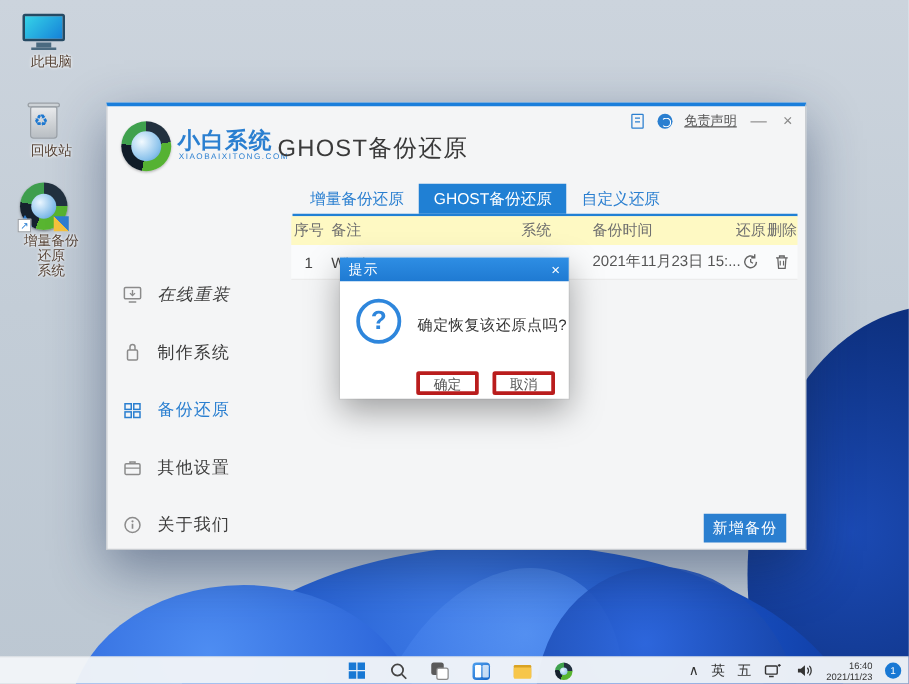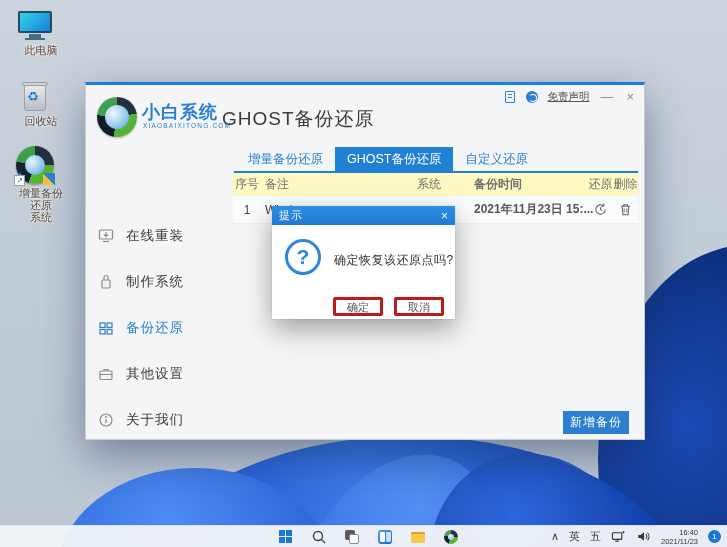--- a/index.html
+++ b/index.html
@@ -87,21 +87,21 @@
   .tab.active { background:#2080d4; color:#fff; }
   .tab-underline { position:absolute; left:148px; top:86px; width:404px; height:2px; background:#2080d4; }
 
   .table { position:absolute; left:147px; top:88px; width:405px; font-size:12px; }
   .t-row { display:flex; align-items:center; }
   .t-head { background:#fef9c3; height:23px; color:#6f6f6f; }
   .t-data { background:#fafbfc; height:28px; color:#444; border-bottom:1px solid #ececec; }
   .c-no { width:28px; text-align:center; }
   .c-remark { width:125px; padding-left:4px; white-space:nowrap; overflow:hidden; }
   .c-sys { width:86px; text-align:center; }
-  .c-time { width:116px; text-align:left; padding-left:2px; white-space:nowrap;font-weight:bold; }
+  .c-time { width:116px; text-align:left; padding-left:2px; white-space:nowrap; }
   .c-act { width:25px; text-align:center; }
   .t-data .c-time { color:#555; }
   .act-icon { width:15px; height:15px; display:inline-block; vertical-align:middle; cursor:pointer; }
 
   .add-backup-button { position:absolute; right:15px; top:326px; width:66px; height:23px;
     background:#2a7fd0; color:#fff; font-size:12px; border:none; cursor:pointer; letter-spacing:1px; }
 
   
   .dialog { position:absolute; left:272px; top:206px; width:183px; height:113px; background:#fff;
     box-shadow:0 10px 25px rgba(0,0,0,.35),0 0 0 1px rgba(0,0,0,.04); z-index:3; }
@@ -199,21 +199,21 @@
       </div>
     <div class="tb-icon">
         <div class="service-glyph"></div>
       </div>
     <span class="disclaimer-link">免责声明</span>
     <span class="win-min">—</span>
     <span class="win-close">×</span>
   </div>
 
   <div class="sidebar">
-    <div class="side-item" style="top:78px;">
+    <div class="side-item" style="top:78px;font-style:italic;">
       <svg class="side-icon" viewBox="0 0 16 16">
         <rect x="1.5" y="2" width="13" height="9" rx="1" fill="none" stroke="#8b8b8b" stroke-width="1.2"></rect>
         <path d="M8 4v4M6 6.5L8 8.5 10 6.5" fill="none" stroke="#8b8b8b" stroke-width="1.1"></path>
         <path d="M5 13.5h6" stroke="#8b8b8b" stroke-width="1.2"></path>
       </svg>
       <span class="txt">在线重装</span>
     </div>
     <div class="side-item" style="top:124px;">
       <svg class="side-icon" viewBox="0 0 16 16">
         <rect x="4" y="6" width="8" height="8" rx="1" fill="none" stroke="#8b8b8b" stroke-width="1.2"></rect>

